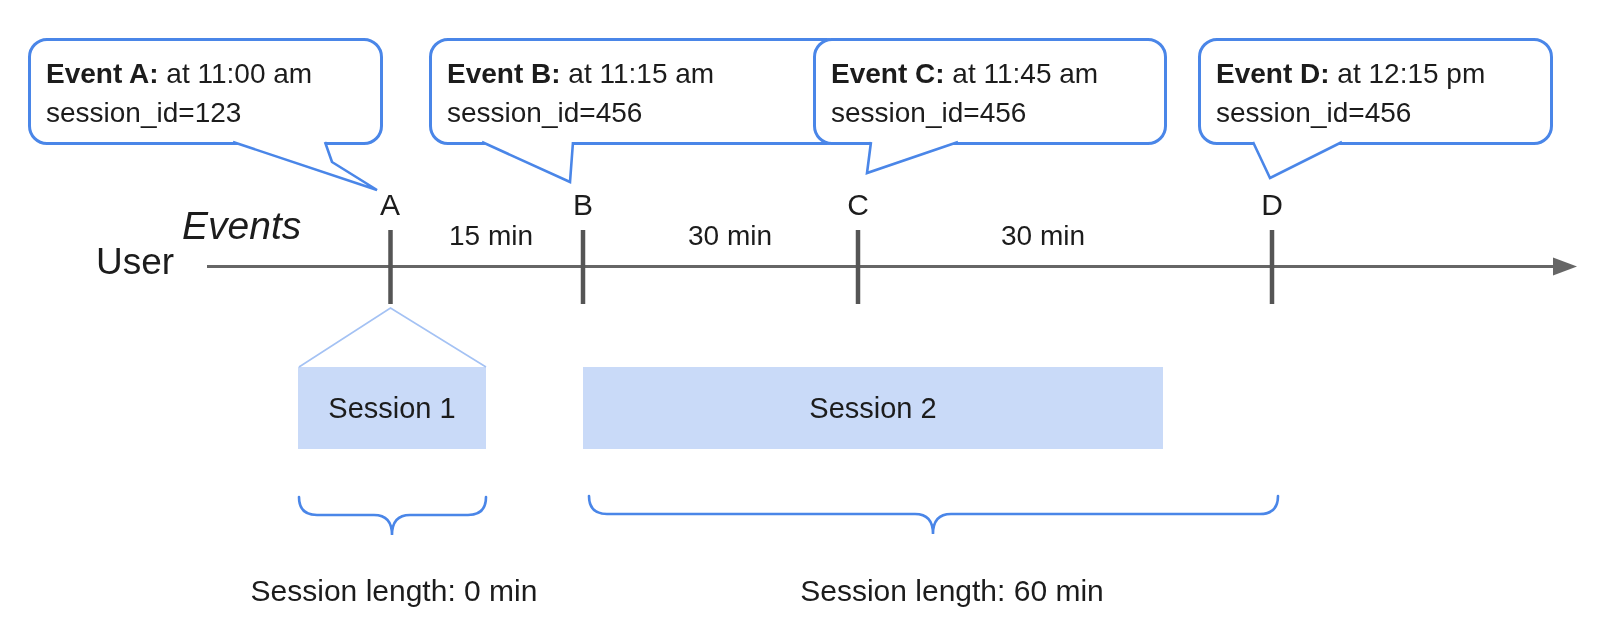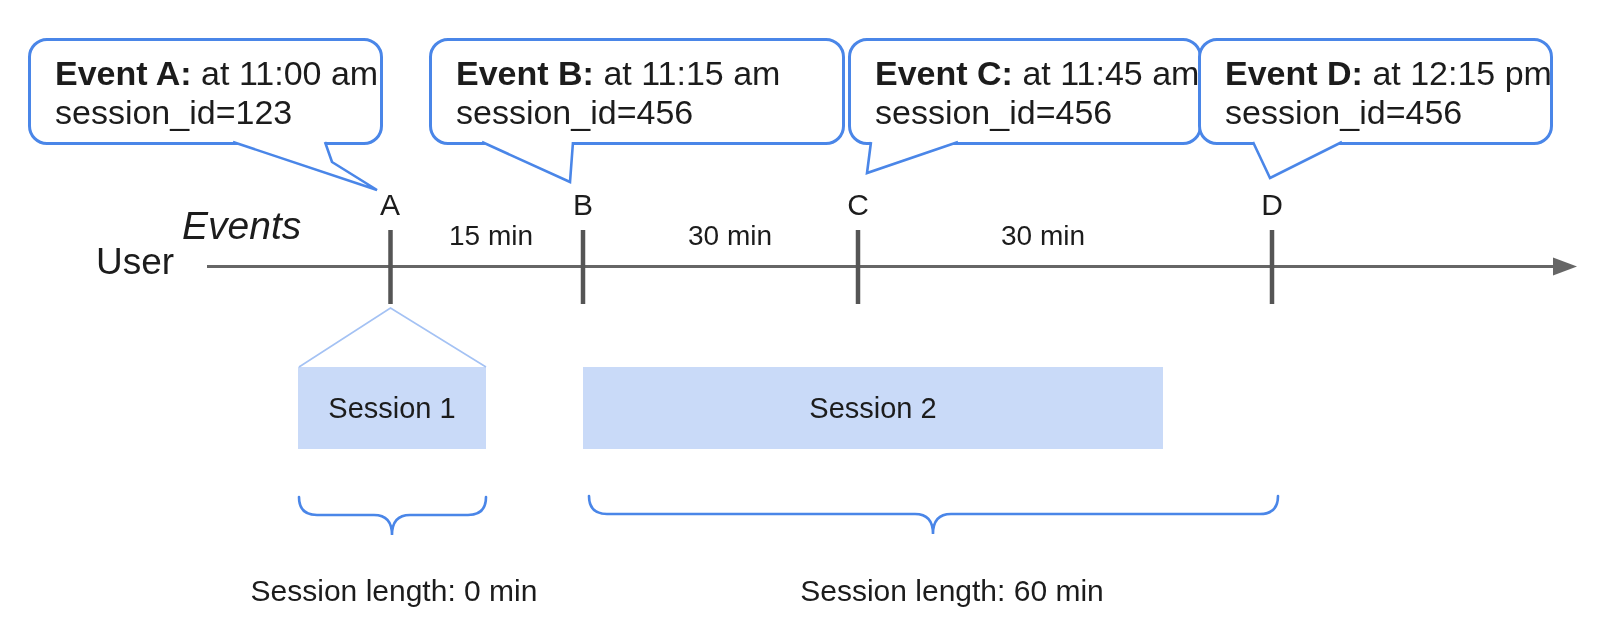--- a/index.html
+++ b/index.html
@@ -20,22 +20,22 @@
   .tail   { fill:#ffffff; stroke:var(--accent-blue,#4a86e8); stroke-width:2.6; }
   .funnel { fill:none; stroke:var(--funnel-line,#a4c2f4); stroke-width:1.6; }
   .brace  { fill:none; stroke:var(--accent-blue,#4a86e8); stroke-width:2.6; stroke-linecap:round; }
 
   .callout {
     position:absolute; top:38px; height:107px;
     box-sizing:border-box;
     border:3px solid var(--accent-blue,#4a86e8);
     border-radius:19px;
     background:#ffffff;
-    padding:13px 10px 0 24px;
-    font-size:34px; line-height:39px;
+    padding:13px 10px 0 15px;
+    font-size:28px; line-height:39px;
     color:var(--text-black,#1c1c1c);
     white-space:nowrap;
     z-index:1;
   }
   .callout .bold { font-weight:bold; }
 
   .label {
     position:absolute; white-space:nowrap;
     color:var(--text-black,#1c1c1c); z-index:1;
   }
@@ -63,21 +63,21 @@
   <div class="callout" style="left:28px; width:355px;">
     <div><span class="bold">Event A:</span> <span>at 11:00 am</span></div>
     <div>session_id=123</div>
   </div>
 
   <div class="callout" style="left:429px; width:416px;">
     <div><span class="bold">Event B:</span> <span>at 11:15 am</span></div>
     <div>session_id=456</div>
   </div>
 
-  <div class="callout" style="left:813px; width:354px;margin-left:35px;">
+  <div class="callout" style="left:813px; width:354px;">
     <div><span class="bold">Event C:</span> <span>at 11:45 am</span></div>
     <div>session_id=456</div>
   </div>
 
   <div class="callout" style="left:1198px; width:355px;">
     <div><span class="bold">Event D:</span> <span>at 12:15 pm</span></div>
     <div>session_id=456</div>
   </div>
 
   <div class="label events-label">Events</div>

